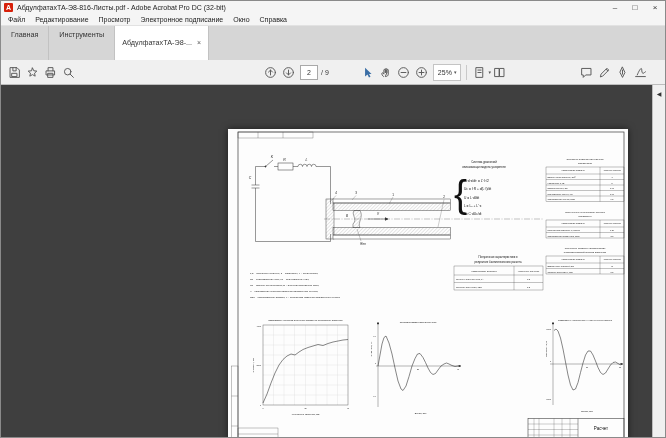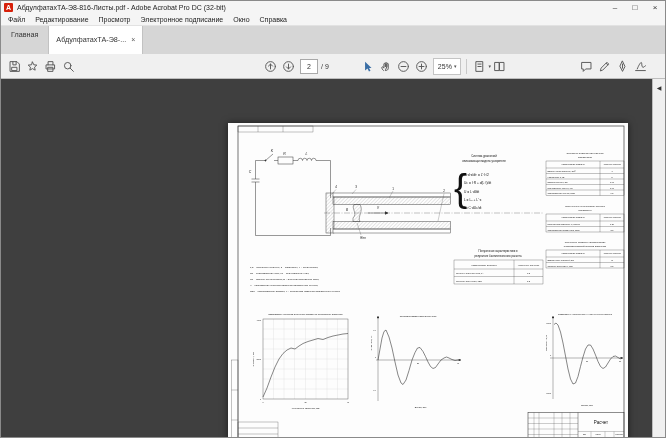--- a/index.html
+++ b/index.html
@@ -4,21 +4,21 @@
 <style>
   html,body{margin:0;padding:0;background:#2b2b2b;}
   body{width:666px;height:438px;font-family:"Liberation Sans",sans-serif;overflow:hidden;}
   .window{position:relative;width:666px;height:438px;box-sizing:border-box;border:1px solid #8a8a8a;display:flex;flex-direction:column;background:#fff;}
   .titlebar{height:13px;background:#f5f5f5;display:flex;align-items:center;font-size:7px;color:#222;flex:0 0 auto;}
   .app-icon{width:9px;height:9px;background:#d7200a;color:#fff;font-size:7px;font-weight:bold;line-height:9px;text-align:center;margin:0 4px 0 3px;border-radius:1px;}
   .win-controls{margin-left:auto;display:flex;}
   .win-btn{width:20px;height:13px;text-align:center;line-height:13px;font-size:8px;color:#333;}
   .menubar{height:11px;background:#f5f5f5;display:flex;align-items:center;font-size:7px;color:#222;padding-left:2px;flex:0 0 auto;border-bottom:1px solid #e2e2e2;}
   .menu-item{padding:0 5px;white-space:nowrap;}
-  .tabbar{height:28px;background:#d6d6d6;display:flex;align-items:stretch;font-size:7.2px;color:#333;flex:0 0 auto;}
+  .tabbar{height:34px;background:#d6d6d6;display:flex;align-items:stretch;font-size:7.2px;color:#333;flex:0 0 auto;}
   .tab{line-height:18px;padding:0 10px;border-right:1px solid #c2c2c2;white-space:nowrap;}
   .tab.doc{background:#ffffff;display:flex;align-items:center;gap:5px;padding:0 7px;}
   .tab-close{font-size:7px;color:#555;}
   .toolbar{height:24px;background:#f0f0f0;border-bottom:1px solid #bdbdbd;display:flex;align-items:center;font-size:7px;color:#333;flex:0 0 auto;}
   .grp{display:flex;align-items:center;}
   .tb-icon{width:18px;height:18px;display:flex;align-items:center;justify-content:center;}
   .tb-icon svg{width:13px;height:13px;stroke:#5a5a5a;stroke-width:1.2;fill:none;stroke-linejoin:round;stroke-linecap:round;}
   .tb-sep{width:1px;height:15px;background:#c9c9c9;margin:0 3px;}
   .page-box{width:16px;height:13px;background:#fff;border:1px solid #a9a9a9;text-align:center;line-height:13px;margin:0 3px;font-size:7px;}
   .page-total{margin-right:2px;white-space:nowrap;}
@@ -48,20 +48,21 @@
     <span class="menu-item">Файл</span>
     <span class="menu-item">Редактирование</span>
     <span class="menu-item">Просмотр</span>
     <span class="menu-item">Электронное подписание</span>
     <span class="menu-item">Окно</span>
     <span class="menu-item">Справка</span>
   </div>
 
   <div class="tabbar">
     <span class="tab">Главная</span>
+    <span class="tab">Инструменты</span>
     <span class="tab doc">
       <span>АбдулфатахТА-Э8-...</span>
       <span class="tab-close">×</span>
     </span>
   </div>
 
   <div class="toolbar">
     <div class="grp" style="margin-left:4px;">
       <span class="tb-icon">
           <svg viewBox="0 0 16 16">

